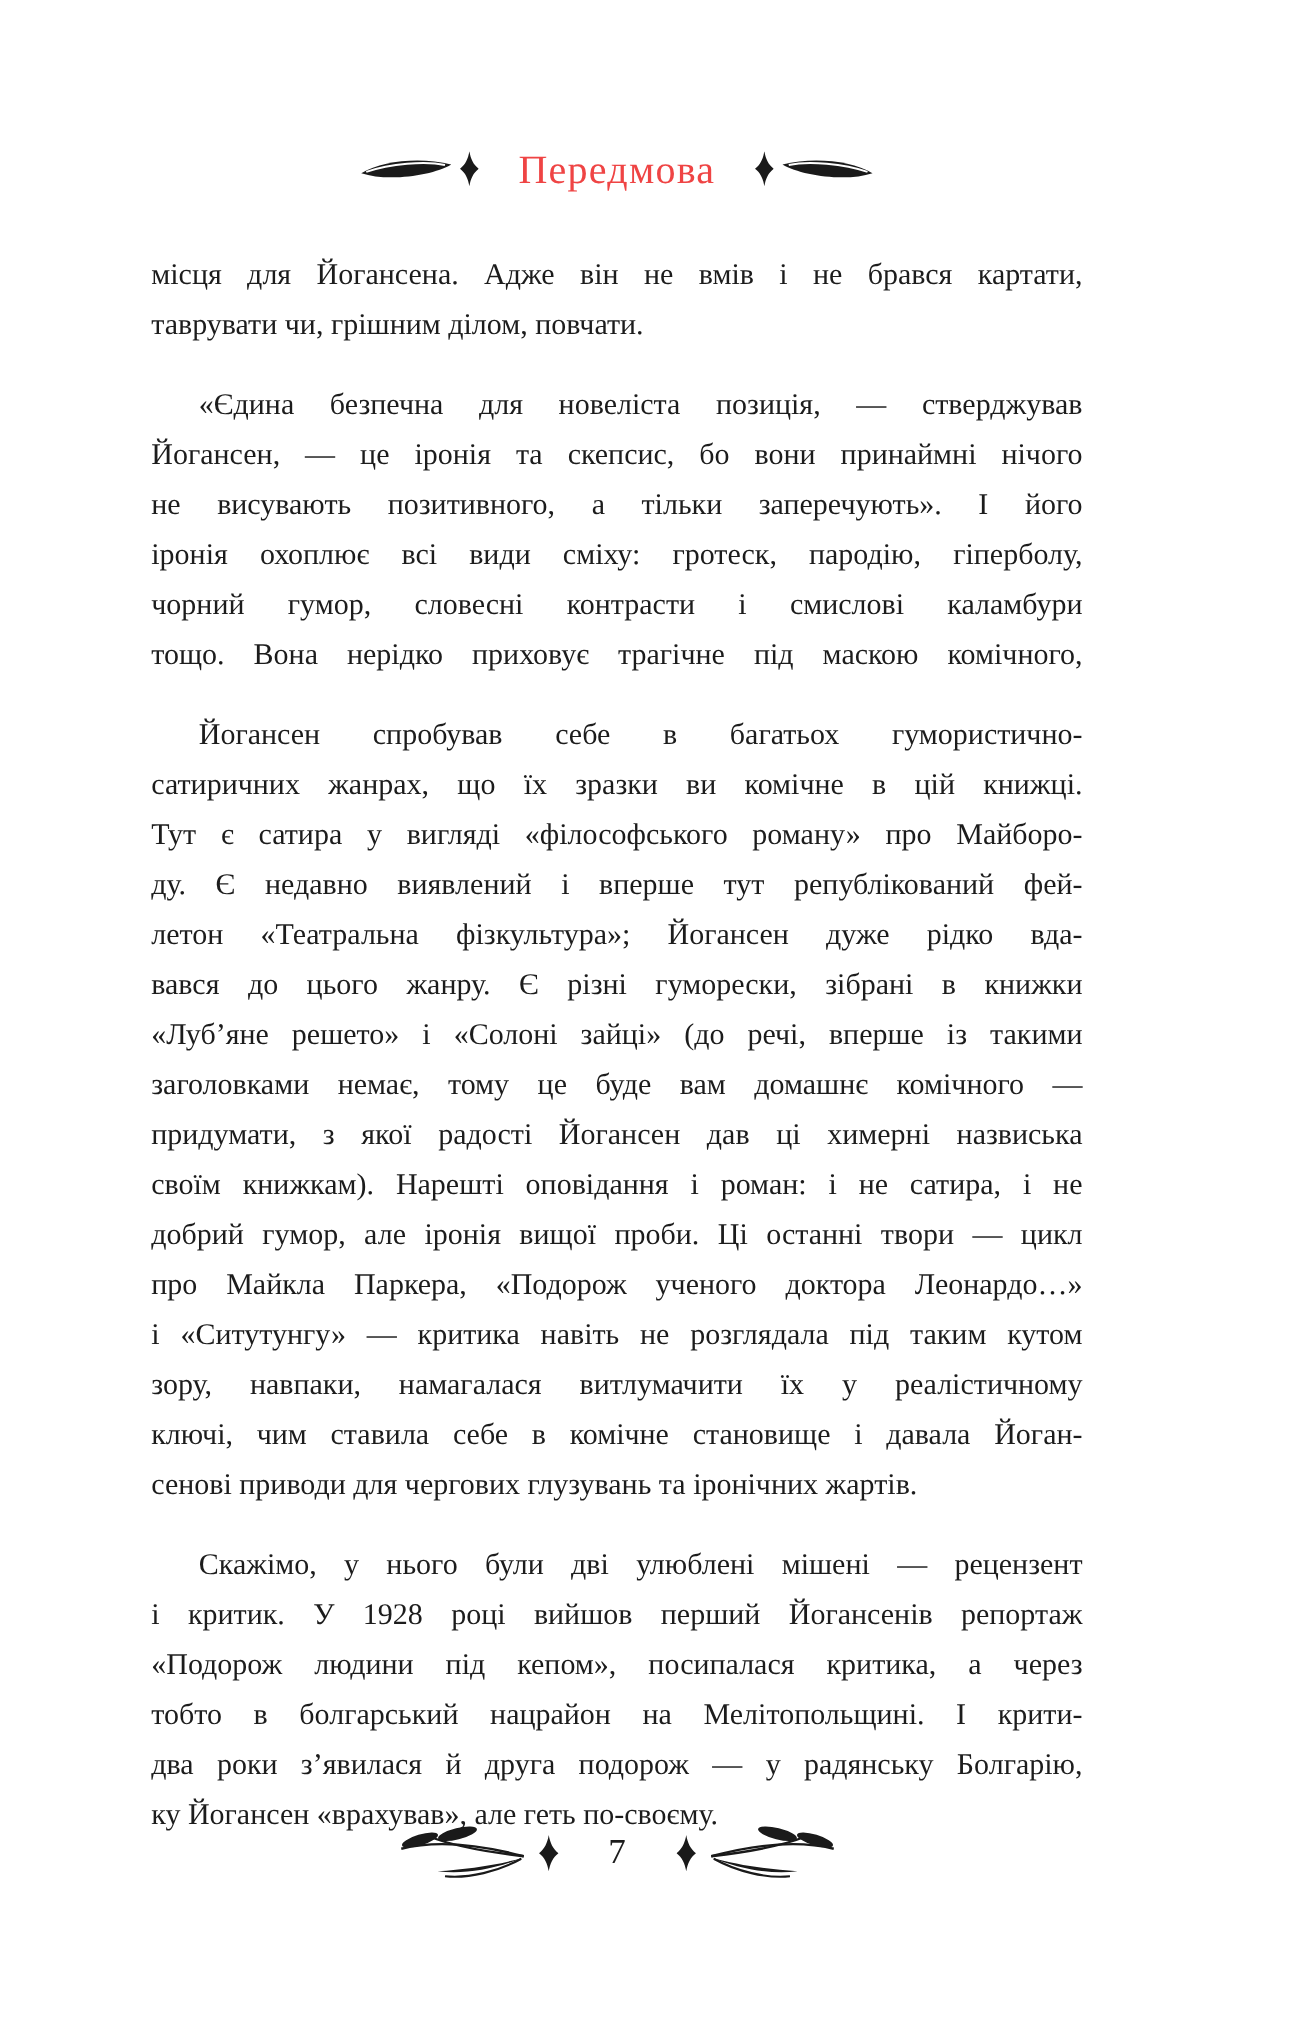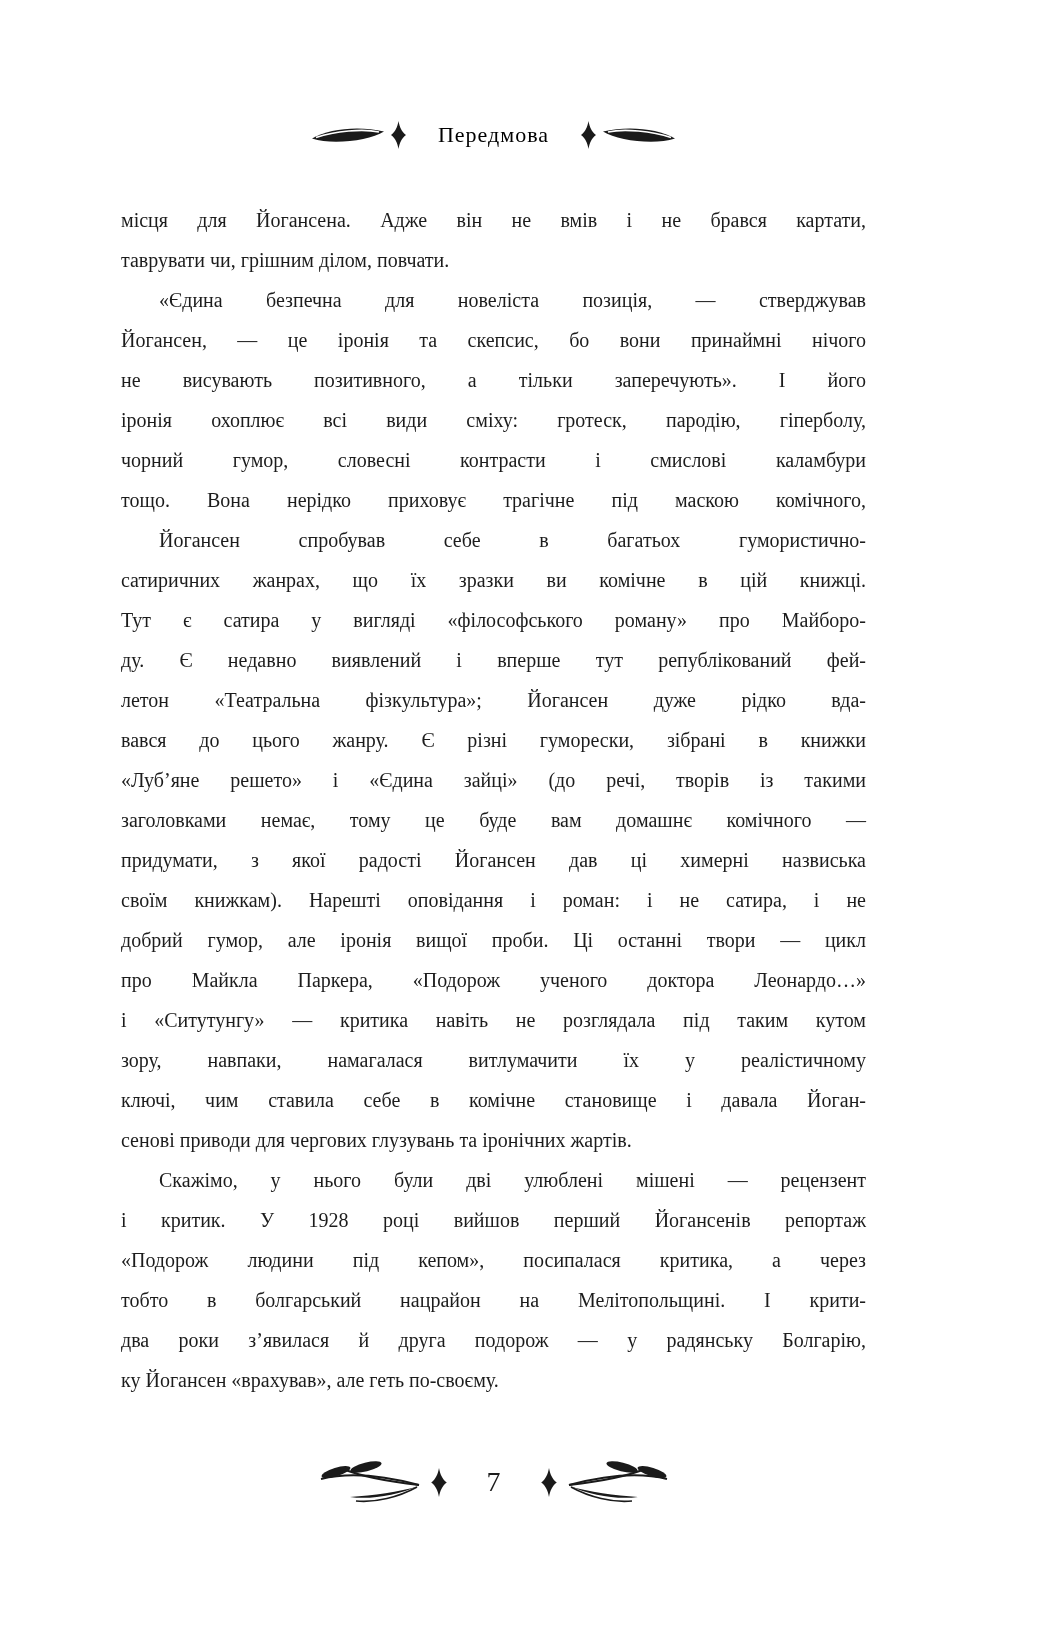--- a/index.html
+++ b/index.html
@@ -21,48 +21,49 @@
     position: absolute;
     left: 121px;
     top: 112px;
     width: 745px;
     height: 46px;
     display: flex;
     align-items: center;
     justify-content: center;
   }
   .running-head .title {
-    font-size: 22px;
+    font-size: 32px;
     letter-spacing: 1px;
-    color: #000000;
+    color: #ef4444;
     margin: 0 26px;
     white-space: nowrap;
   }
   .orn { display: block; }
   .gap-s { margin: 0 6px; }
   
   .body-text {
     position: absolute;
     left: 121px;
     top: 200px;
     width: 745px;
-    font-size: 20px;
+    font-size: 24px;
     line-height: 40px;
   }
   .line {
     text-align: justify;
     text-align-last: justify;
     white-space: nowrap;
     height: 40px;
   }
   .line.pend {
     text-align-last: left;
   }
   .line.indent {
     text-indent: 38px;
+    margin-top: 24px;
   }
   
   .footer {
     position: absolute;
     left: 121px;
     top: 1456px;
     width: 745px;
     height: 52px;
     display: flex;
     align-items: center;
@@ -114,21 +115,21 @@
       <div class="line">тощо. Вона нерідко приховує трагічне під маскою комічного,</div>
     </div>
 
     <div>
       <div class="line indent">Йогансен спробував себе в багатьох гумористично-</div>
       <div class="line">сатиричних жанрах, що їх зразки ви комічне в цій книжці.</div>
       <div class="line">Тут є сатира у вигляді «філософського роману» про Майборо-</div>
       <div class="line">ду. Є недавно виявлений і вперше тут републікований фей-</div>
       <div class="line">летон «Театральна фізкультура»; Йогансен дуже рідко вда-</div>
       <div class="line">вався до цього жанру. Є різні гуморески, зібрані в книжки</div>
-      <div class="line">«Луб’яне решето» і «Єдина зайці» (до речі, творів із такими</div>
+      <div class="line">«Луб’яне решето» і «Солоні зайці» (до речі, вперше із такими</div>
       <div class="line">заголовками немає, тому це буде вам домашнє комічного —</div>
       <div class="line">придумати, з якої радості Йогансен дав ці химерні назвиська</div>
       <div class="line">своїм книжкам). Нарешті оповідання і роман: і не сатира, і не</div>
       <div class="line">добрий гумор, але іронія вищої проби. Ці останні твори — цикл</div>
       <div class="line">про Майкла Паркера, «Подорож ученого доктора Леонардо…»</div>
       <div class="line">і «Ситутунгу» — критика навіть не розглядала під таким кутом</div>
       <div class="line">зору, навпаки, намагалася витлумачити їх у реалістичному</div>
       <div class="line">ключі, чим ставила себе в комічне становище і давала Йоган-</div>
       <div class="line pend">сенові приводи для чергових глузувань та іронічних жартів.</div>
     </div>

